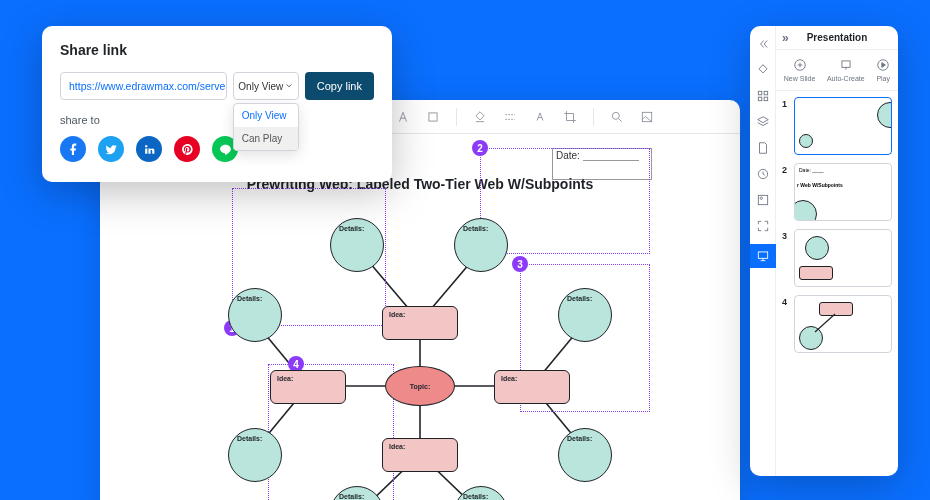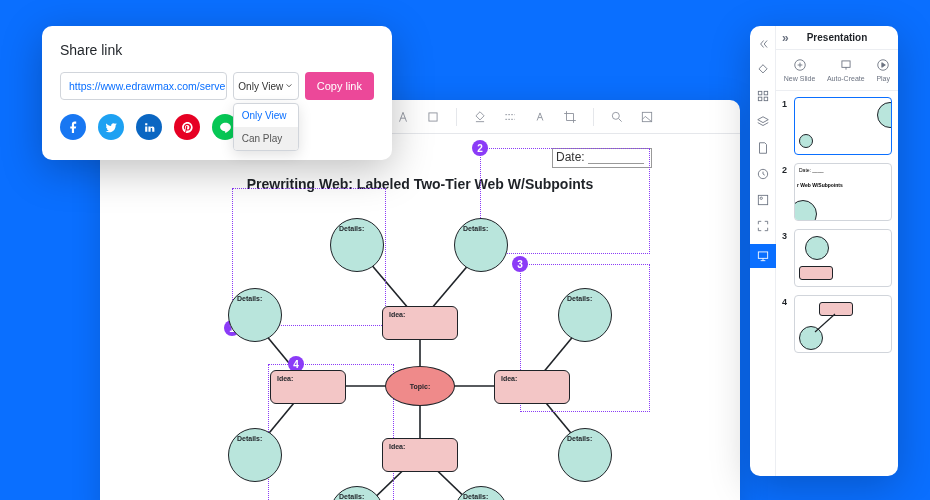--- a/index.html
+++ b/index.html
@@ -5,44 +5,44 @@
 *{box-sizing:border-box;margin:0;padding:0;font-family:-apple-system,BlinkMacSystemFont,"Segoe UI",Arial,sans-serif}
 body{width:930px;height:500px;background:#0a6fff;border-radius:14px;overflow:hidden;position:relative}
 
 
 .doc{position:absolute;left:100px;top:100px;width:640px;height:420px;background:#fff;border-radius:10px 10px 0 0;box-shadow:0 4px 30px rgba(0,0,0,.15)}
 .doc-toolbar{height:34px;border-bottom:1px solid #e5e7eb;display:flex;align-items:center;gap:16px;padding:0 20px;color:#8a8f99;font-size:12px}
 .tb-sep{width:1px;height:18px;background:#e5e7eb}
 .tb-ico{width:14px;height:14px;display:flex;align-items:center;justify-content:center}
 .tb-ico svg{width:14px;height:14px;stroke:#8a8f99;fill:none;stroke-width:1.5}
 .doc-page{position:relative;margin:14px auto 0;width:560px;height:400px;background:#fff}
-.date-box{position:absolute;right:48px;top:0;width:100px;height:20px;border:1px solid #999;font-size:12px;padding:1px 3px;color:#333}
+.date-box{position:absolute;right:48px;top:0;width:100px;height:32px;border:1px solid #999;font-size:10px;padding:1px 3px;color:#333}
 .date-line{display:inline-block;border-bottom:1px solid #999;width:56px;vertical-align:bottom}
 .title{position:absolute;left:0;right:0;top:28px;text-align:center;font-weight:700;font-size:14px;color:#1f2328}
 .num-badge{position:absolute;width:16px;height:16px;border-radius:50%;background:#8b3bf7;color:#fff;font-size:10px;font-weight:600;display:flex;align-items:center;justify-content:center}
 .sel{position:absolute;border:1.4px dotted #8b3bf7}
 .node-circ{position:absolute;width:54px;height:54px;border-radius:50%;background:#b9e5dc;border:1.6px solid #1f2328;font-size:7px;font-weight:700;padding:6px 8px;color:#1f2328}
 .node-rect{position:absolute;width:76px;height:34px;border-radius:6px;background:#f3c6c6;border:1.6px solid #1f2328;font-size:7px;font-weight:700;padding:4px 6px;color:#1f2328}
 .node-topic{position:absolute;width:70px;height:40px;border-radius:50%;background:#ef8a8a;border:1.6px solid #1f2328;font-size:7px;font-weight:700;display:flex;align-items:center;justify-content:center;color:#1f2328}
 .links{position:absolute;left:0;top:0;width:100%;height:100%}
 .links line{stroke:#1f2328;stroke-width:1.6}
 
 
 .share{position:absolute;left:42px;top:26px;width:350px;background:#fff;border-radius:10px;box-shadow:0 10px 40px rgba(0,0,0,.25);padding:16px 18px 20px;z-index:5}
-.share h3{font-size:14px;font-weight:400;color:#1f2328;margin-bottom:14px}
+.share h3{font-size:14px;font-weight:700;color:#1f2328;margin-bottom:14px}
 .share-sub{font-size:11px;color:#4b5563;margin-bottom:14px}
 .link-row{display:flex;gap:6px;margin-bottom:14px}
 .link-input{flex:1;height:28px;border:1px solid #d1d5db;border-radius:4px;padding:0 8px;font-size:10.5px;color:#0a6fff;display:flex;align-items:center;overflow:hidden;white-space:nowrap}
 .perm-sel{width:66px;height:28px;border:1px solid #d1d5db;border-radius:4px;font-size:10px;display:flex;align-items:center;justify-content:center;gap:2px;color:#333;position:relative;cursor:pointer}
 .perm-sel svg{width:8px;height:8px}
 .perm-dd{position:absolute;top:30px;left:-1px;width:66px;background:#fff;border:1px solid #d1d5db;border-radius:4px;box-shadow:0 4px 14px rgba(0,0,0,.12);font-size:10px;overflow:hidden}
 .perm-dd div{padding:6px 8px}
 .perm-dd .sel-opt{color:#0a6fff}
 .perm-dd .hov{background:#f0f0f0;color:#555}
-.copy-btn{height:28px;padding:0 12px;background:#ec4899;color:#fff;border:none;border-radius:4px;font-size:11px;cursor:pointer}
+.copy-btn{height:28px;padding:0 12px;background:#0c4a6e;color:#fff;border:none;border-radius:4px;font-size:11px;cursor:pointer}
 .share-to{font-size:11px;color:#4b5563;margin-bottom:10px}
 .socials{display:flex;gap:12px}
 .soc{width:26px;height:26px;border-radius:50%;display:flex;align-items:center;justify-content:center;color:#fff}
 .soc svg{width:13px;height:13px;fill:#fff}
 .fb{background:#1877f2}.tw{background:#1da1f2}.li{background:#0a66c2}.pn{background:#e60023}.ln{background:#06c755}
 
 
 .pres{position:absolute;right:32px;top:26px;width:148px;height:450px;background:#fff;border-radius:10px;box-shadow:0 10px 40px rgba(0,0,0,.22);z-index:4;display:flex}
 .pres-side{width:26px;border-right:1px solid #eceef2;display:flex;flex-direction:column;align-items:center;gap:11px;padding-top:10px}
 .pres-side .ps{width:15px;height:15px;display:flex;align-items:center;justify-content:center}
@@ -204,20 +204,21 @@
       <svg viewBox="0 0 10 10">
           <path d="M2 3l3 3 3-3" fill="none" stroke="#333"></path>
         </svg>
       <div class="perm-dd">
         <div class="sel-opt">Only View</div>
         <div class="hov">Can Play</div>
       </div>
     </div>
     <button class="copy-btn">Copy link</button>
   </div>
+  <div class="share-to">share to</div>
   <div class="socials">
     <div class="soc fb">
         <svg viewBox="0 0 24 24">
           <path d="M13 22v-8h3l1-4h-4V7c0-1 0-2 2-2h2V1h-3c-3 0-5 2-5 5v4H6v4h3v8z"></path>
         </svg>
       </div>
     <div class="soc tw">
         <svg viewBox="0 0 24 24">
           <path d="M22 5.8c-.8.4-1.6.6-2.5.7.9-.5 1.6-1.4 1.9-2.4-.8.5-1.8.9-2.8 1.1C17.8 4.4 16.7 4 15.5 4c-2.3 0-4.2 1.9-4.2 4.2 0 .3 0 .6.1.9C7.7 9 4.6 7.3 2.5 4.7c-.4.6-.6 1.4-.6 2.2 0 1.5.7 2.8 1.9 3.5-.7 0-1.3-.2-1.9-.5v.1c0 2 1.4 3.7 3.4 4.1-.4.1-.7.1-1.1.1l-.8-.1c.5 1.7 2.1 2.9 3.9 2.9-1.4 1.1-3.2 1.8-5.2 1.8H1c1.9 1.2 4.1 1.9 6.5 1.9 7.8 0 12.1-6.5 12.1-12.1v-.6c.8-.6 1.5-1.3 2.1-2.2"></path>
         </svg>

